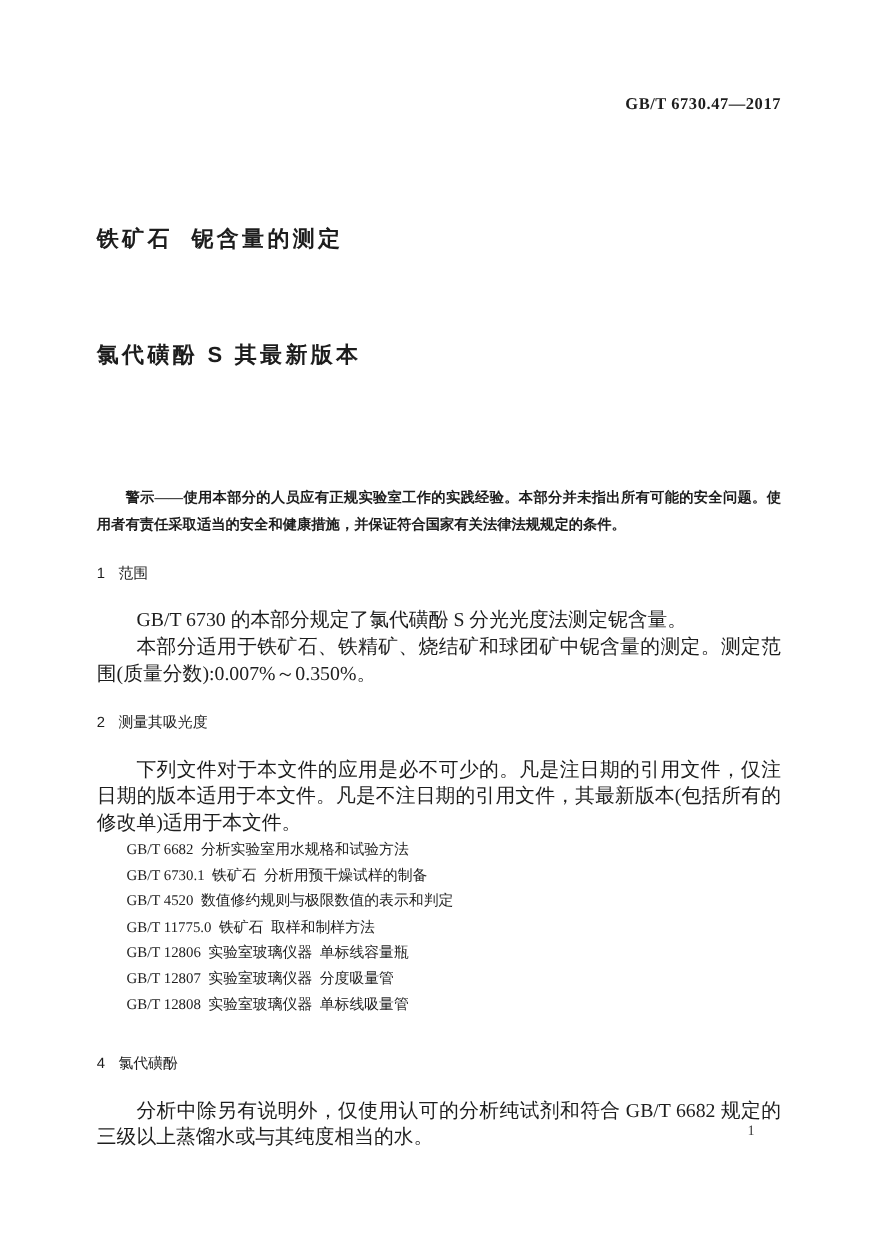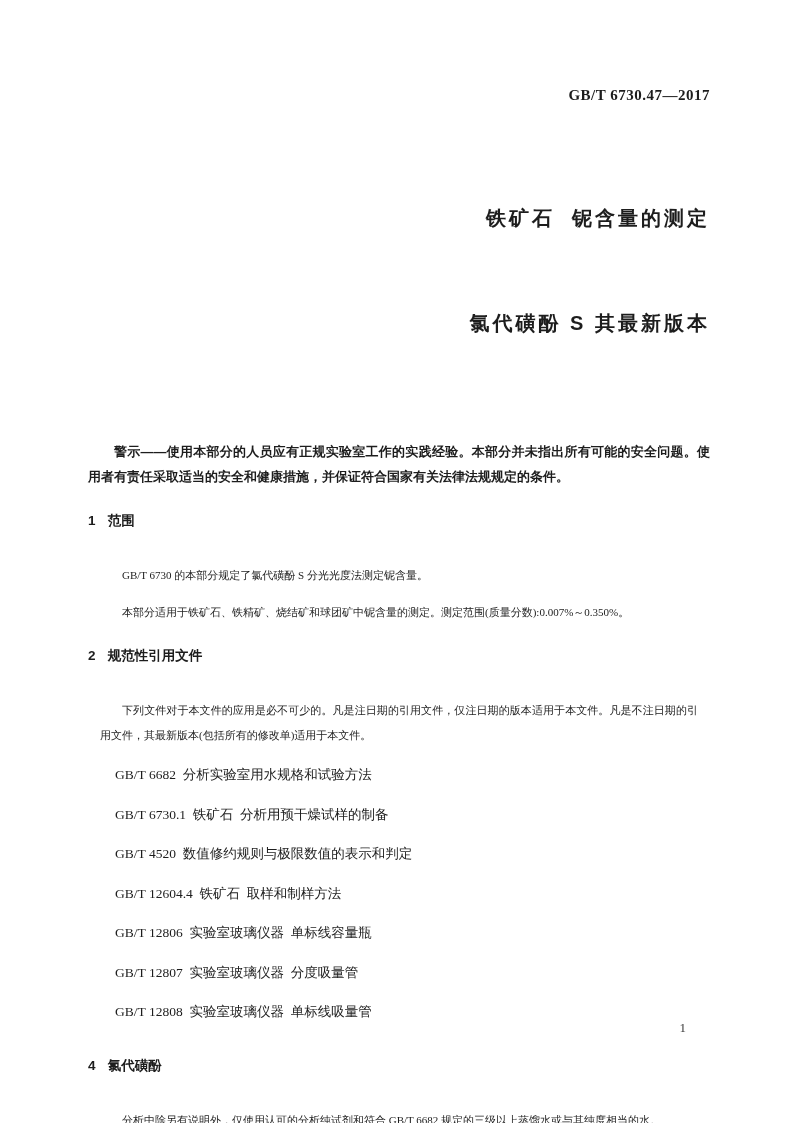--- a/index.html
+++ b/index.html
@@ -25,55 +25,55 @@
   .doc-number {
     text-align: right;
     font-weight: bold;
     font-size: 15px;
     line-height: 19px;
     letter-spacing: 0.5px;
     font-family: "Liberation Serif", "DejaVu Serif", serif;
   }
   .title-block {
     margin-top: 26px;
-    text-align: right;
+    text-align: left;
     font-family: "Liberation Sans", "DejaVu Sans", sans-serif;
     font-weight: bold;
     font-size: 20px;
     line-height: 35px;
     letter-spacing: 3px;
     white-space: pre-wrap;
   }
   .warning {
     margin: 28px 0 0 0;
-    font-family: Liberation Sans, sans-serif;
+    font-family: Liberation Serif, serif;
     font-weight: bold;
     font-size: 13px;
     line-height: 25px;
     text-align: justify;
     text-indent: 2em;
   }
   .section-heading {
     margin: 22px 0 10px 0;
     font-family: "Liberation Sans", "DejaVu Sans", sans-serif;
-    font-weight: bold;
+    font-weight: normal;
     font-size: 13.5px;
     line-height: 20px;
   }
   .sec-num { margin-right: 0.9em; }
   .para {
-    margin: 12px;
-    font-size: 11px;
+    margin: 0;
+    font-size: 18px;
     line-height: 24.5px;
     text-align: justify;
     text-indent: 2em;
     white-space: pre-wrap;
   }
   .ref-line {
-    margin: 16px 0 0 2em;
+    margin: 0 0 0 2em;
     font-size: 13.5px;
     line-height: 23.5px;
     white-space: pre-wrap;
   }
   .page-number {
     position: absolute;
     right: 108px;
     top: 1020px;
     font-size: 13px;
     color: #3a3a3a;
@@ -95,28 +95,28 @@
   <p class="warning">警示——使用本部分的人员应有正规实验室工作的实践经验。本部分并未指出所有可能的安全问题。使用者有责任采取适当的安全和健康措施，并保证符合国家有关法律法规规定的条件。</p>
 
   <div class="section-heading">
     <span class="sec-num">1</span><span>范围</span>
   </div>
   <div class="spacer-s"></div>
   <p class="para">GB/T 6730 的本部分规定了氯代磺酚 S 分光光度法测定铌含量。</p>
   <p class="para">本部分适用于铁矿石、铁精矿、烧结矿和球团矿中铌含量的测定。测定范围(质量分数):0.007%～0.350%。</p>
 
   <div class="section-heading">
-    <span class="sec-num">2</span><span>规范性引用文件</span>
+    <span class="sec-num">2</span><span>测量其吸光度</span>
   </div>
   <div class="spacer-s"></div>
   <p class="para">下列文件对于本文件的应用是必不可少的。凡是注日期的引用文件，仅注日期的版本适用于本文件。凡是不注日期的引用文件，其最新版本(包括所有的修改单)适用于本文件。</p>
   <div class="ref-line">GB/T 6682  分析实验室用水规格和试验方法</div>
   <div class="ref-line">GB/T 6730.1  铁矿石  分析用预干燥试样的制备</div>
   <div class="ref-line">GB/T 4520  数值修约规则与极限数值的表示和判定</div>
-  <div class="ref-line">GB/T 12604.4  铁矿石  取样和制样方法</div>
+  <div class="ref-line">GB/T 11775.0  铁矿石  取样和制样方法</div>
   <div class="ref-line">GB/T 12806  实验室玻璃仪器  单标线容量瓶</div>
   <div class="ref-line">GB/T 12807  实验室玻璃仪器  分度吸量管</div>
   <div class="ref-line">GB/T 12808  实验室玻璃仪器  单标线吸量管</div>
 
   <div class="spacer-s"></div>
 
   <div class="section-heading">
     <span class="sec-num">4</span><span>氯代磺酚</span>
   </div>
   <div class="spacer-s"></div>

